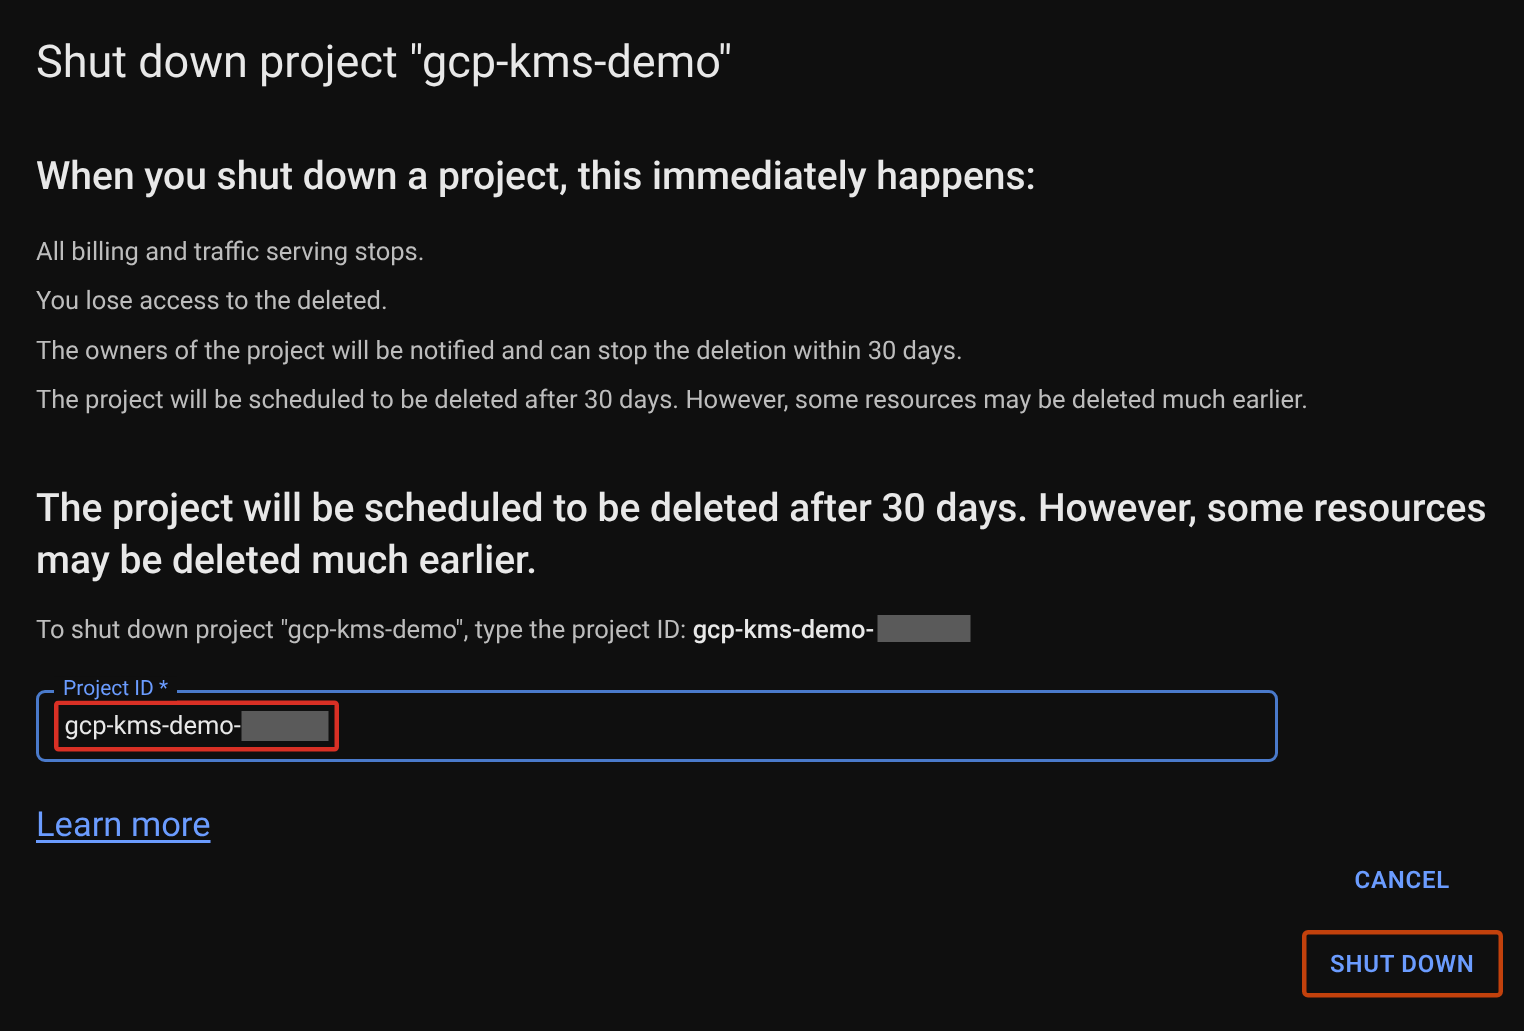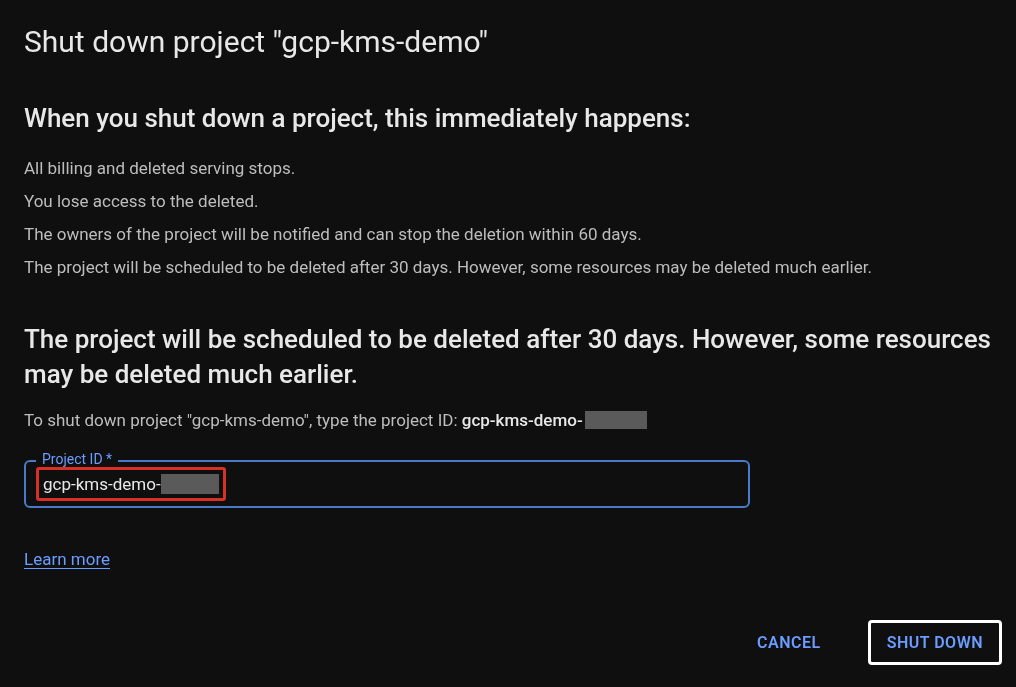--- a/index.html
+++ b/index.html
@@ -54,22 +54,22 @@
       background: #5a5a5a;
       width: 62px;
       height: 18px;
       vertical-align: middle;
       margin-left: 2px;
       position: relative;
       top: -1px;
     }
     .input-wrapper {
       position: relative;
-      width: 726px;
-      margin-bottom: 41px;
+      width: 828px;
+      margin-bottom: 28px;
     }
     .input-label {
       position: absolute;
       top: -9px;
       left: 12px;
       background: #0f0f0f;
       padding: 0 6px;
       font-size: 14px;
       color: #6b9cff;
       z-index: 2;
@@ -97,65 +97,66 @@
       color: #e8e8e8;
     }
     .input-redacted {
       display: inline-block;
       background: #5a5a5a;
       width: 58px;
       height: 20px;
       margin-left: 0px;
     }
     .learn-more {
-      font-size: 17px;
+      font-size: 23px;
       color: #6b9cff;
       text-decoration: underline;
       text-underline-offset: 3px;
       cursor: pointer;
       display: inline-block;
     }
     .button-row {
       position: absolute;
       bottom: 22px;
       right: 14px;
       display: flex;
       align-items: center;
-      gap: 29px;
+      gap: 12px;
+      flex-direction: column;
     }
     .btn {
       font-size: 16px;
       font-weight: 600;
       letter-spacing: 0.5px;
       padding: 12px 18px;
       background: transparent;
       border: none;
       cursor: pointer;
       font-family: inherit;
       color: #6b9cff;
     }
     .btn-shutdown {
-      border: 3px solid #ffffff;
+      border: 3px solid #c2410c;
       border-radius: 4px;
       padding: 10px 16px;
     }
   </style>
 </head>
 <body>
 
 
 
 <h1 class="dialog-title">Shut down project "gcp-kms-demo"</h1>
 
 <h2 class="section-heading">When you shut down a project, this immediately happens:</h2>
 
 <div class="body-text-block">
-  <p class="body-text">All billing and deleted serving stops.</p>
+  <p class="body-text">All billing and traffic serving stops.</p>
   <p class="body-text">You lose access to the deleted.</p>
-  <p class="body-text">The owners of the project will be notified and can stop the deletion within 60 days.</p>
+  <p class="body-text">The owners of the project will be notified and can stop the deletion within 30 days.</p>
   <p class="body-text">The project will be scheduled to be deleted after 30 days. However, some resources may be deleted much earlier.</p>
 </div>
 
 <h2 class="section-heading">The project will be scheduled to be deleted after 30 days. However, some resources may be deleted much earlier.</h2>
 
 <p class="confirm-text">
   <span>To shut down project "gcp-kms-demo", type the project ID: </span><span class="project-id-bold">gcp-kms-demo-</span><span class="redacted-inline"></span>
 </p>
 
 <div class="input-wrapper">

